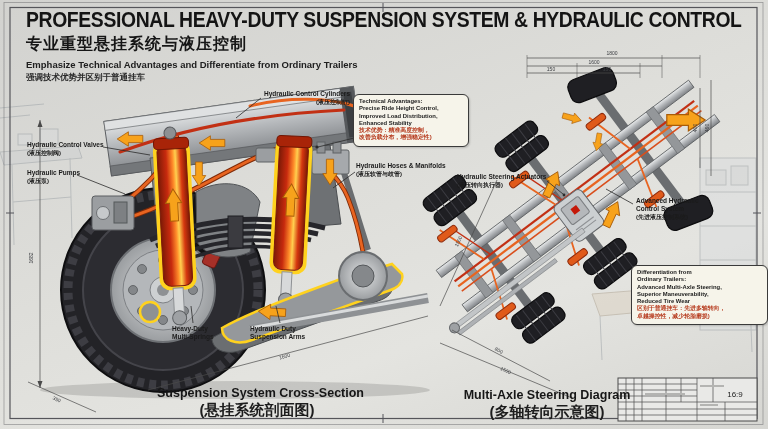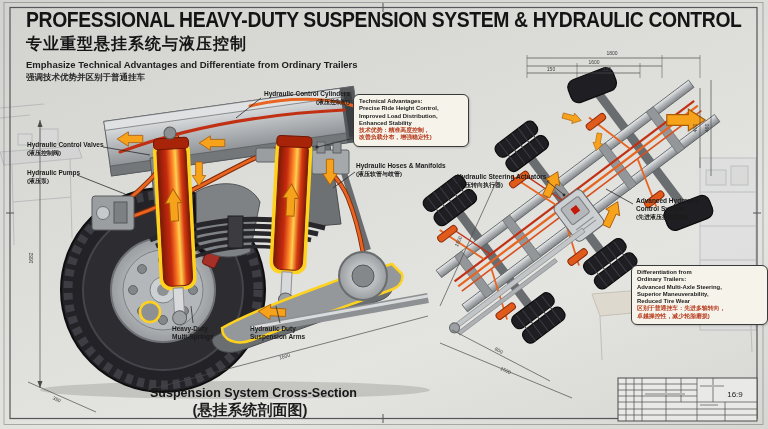--- a/index.html
+++ b/index.html
@@ -16,21 +16,21 @@
   .lbl{position:absolute;z-index:6;font-weight:bold;font-size:6.5px;line-height:8px;}
   .lbl span{display:block;white-space:nowrap;}
   .lbl .zh{font-size:6px;}
   .lbl.ra{text-align:right;}
   .tbox{position:absolute;z-index:7;background:#f6f4ea;border:1.3px solid #3a3a3a;border-radius:6px;
         padding:3px 5px 4px 5px;font-size:5.9px;line-height:7.3px;font-weight:bold;
         box-shadow:1px 1px 2px rgba(0,0,0,.18);}
   .tbox span{display:block;white-space:nowrap;}
   .tbox .bt{color:#1a1a1a;}
   .tbox .zh{color:#b5371a;font-size:5.9px;}
-  .cap{position:absolute;z-index:6;text-align:center;}
+  .cap{position:absolute;z-index:6;text-align:center;margin-left:7px;}
   .cap .en{font-size:12.5px;font-weight:bold;white-space:nowrap;color:#161616;}
   .cap .zh{font-size:15px;font-weight:bold;white-space:nowrap;color:#1d1d1d;margin-top:1px;}
 </style>
 </head>
 <body>
 
 <div class="stage">
 
 <svg width="768" height="429" viewBox="0 0 768 429">
   <defs>
@@ -439,14 +439,18 @@
   <span>Superior Maneuverability,</span>
   <span>Reduced Tire Wear</span>
   <span class="zh">区别于普通挂车：先进多轴转向，</span>
   <span class="zh">卓越操控性，减少轮胎磨损)</span>
 </div>
 
 <div class="cap" style="left:150px;top:386px;width:200px">
   <div class="en">Suspension System Cross-Section</div>
   <div class="zh">(悬挂系统剖面图)</div>
 </div>
+<div class="cap" style="left:440px;top:388px;width:200px">
+  <div class="en">Multi-Axle Steering Diagram</div>
+  <div class="zh">(多轴转向示意图)</div>
+</div>
 
 </div>
 
 </body></html>

